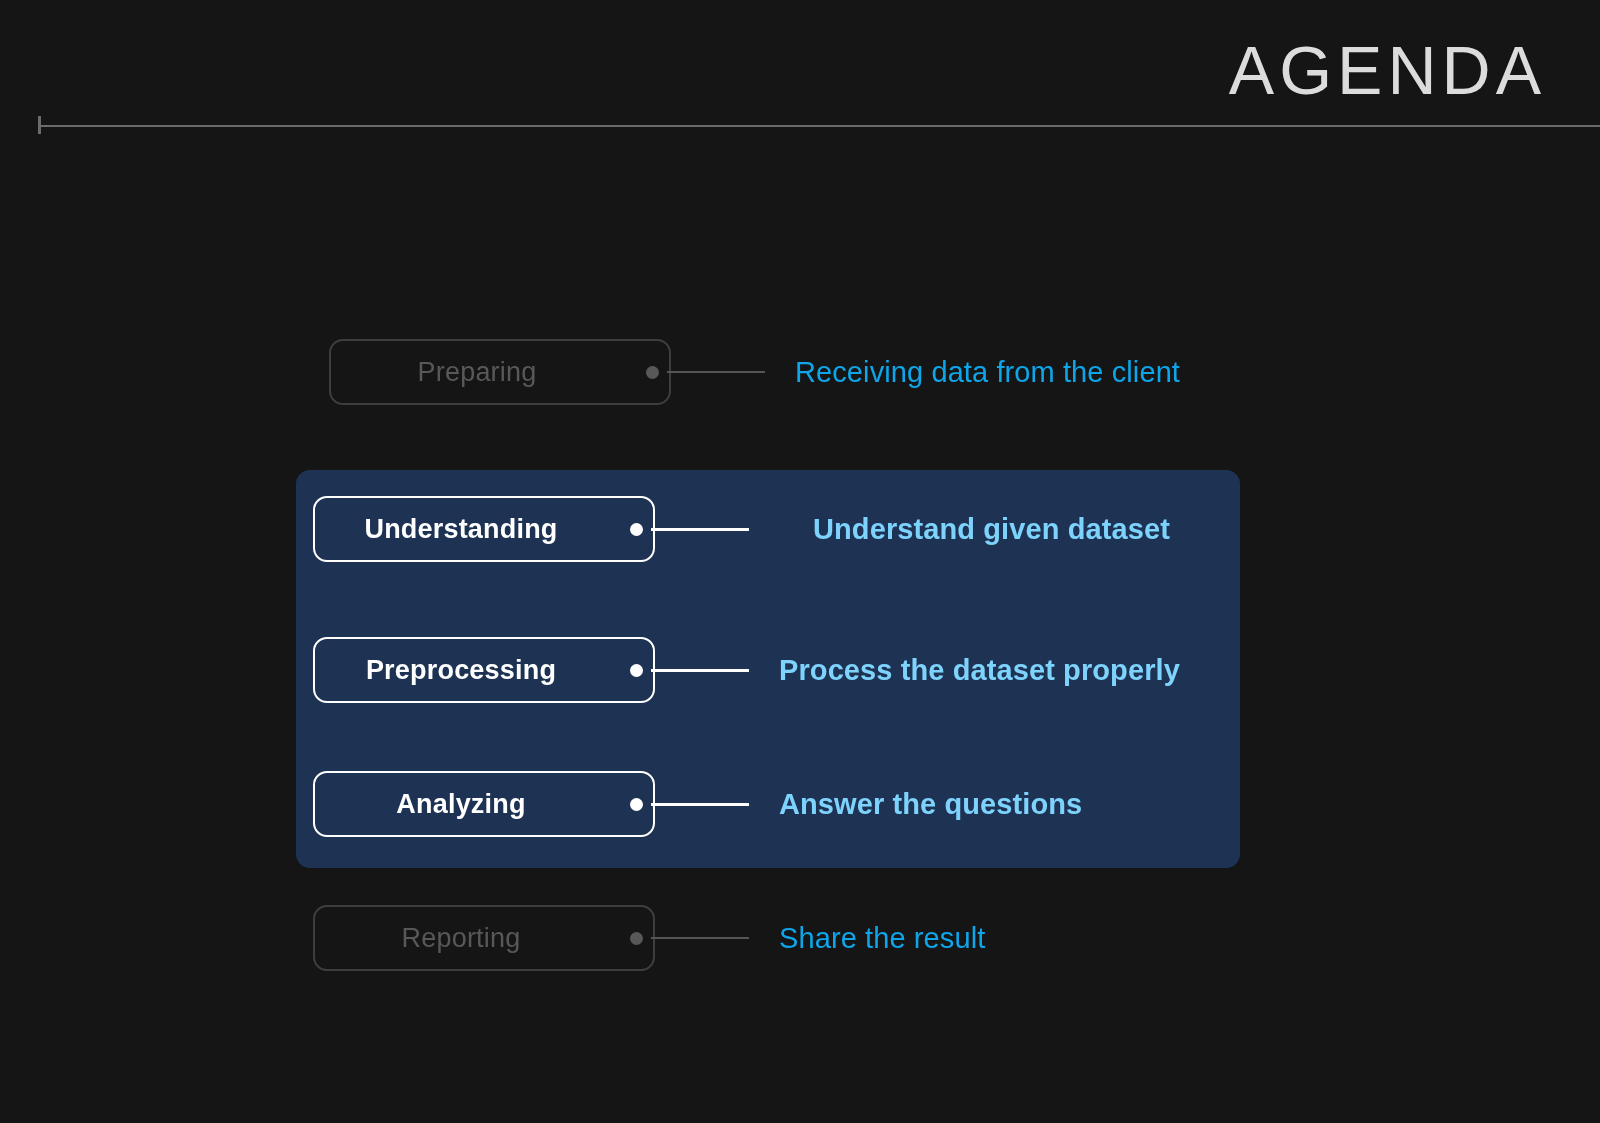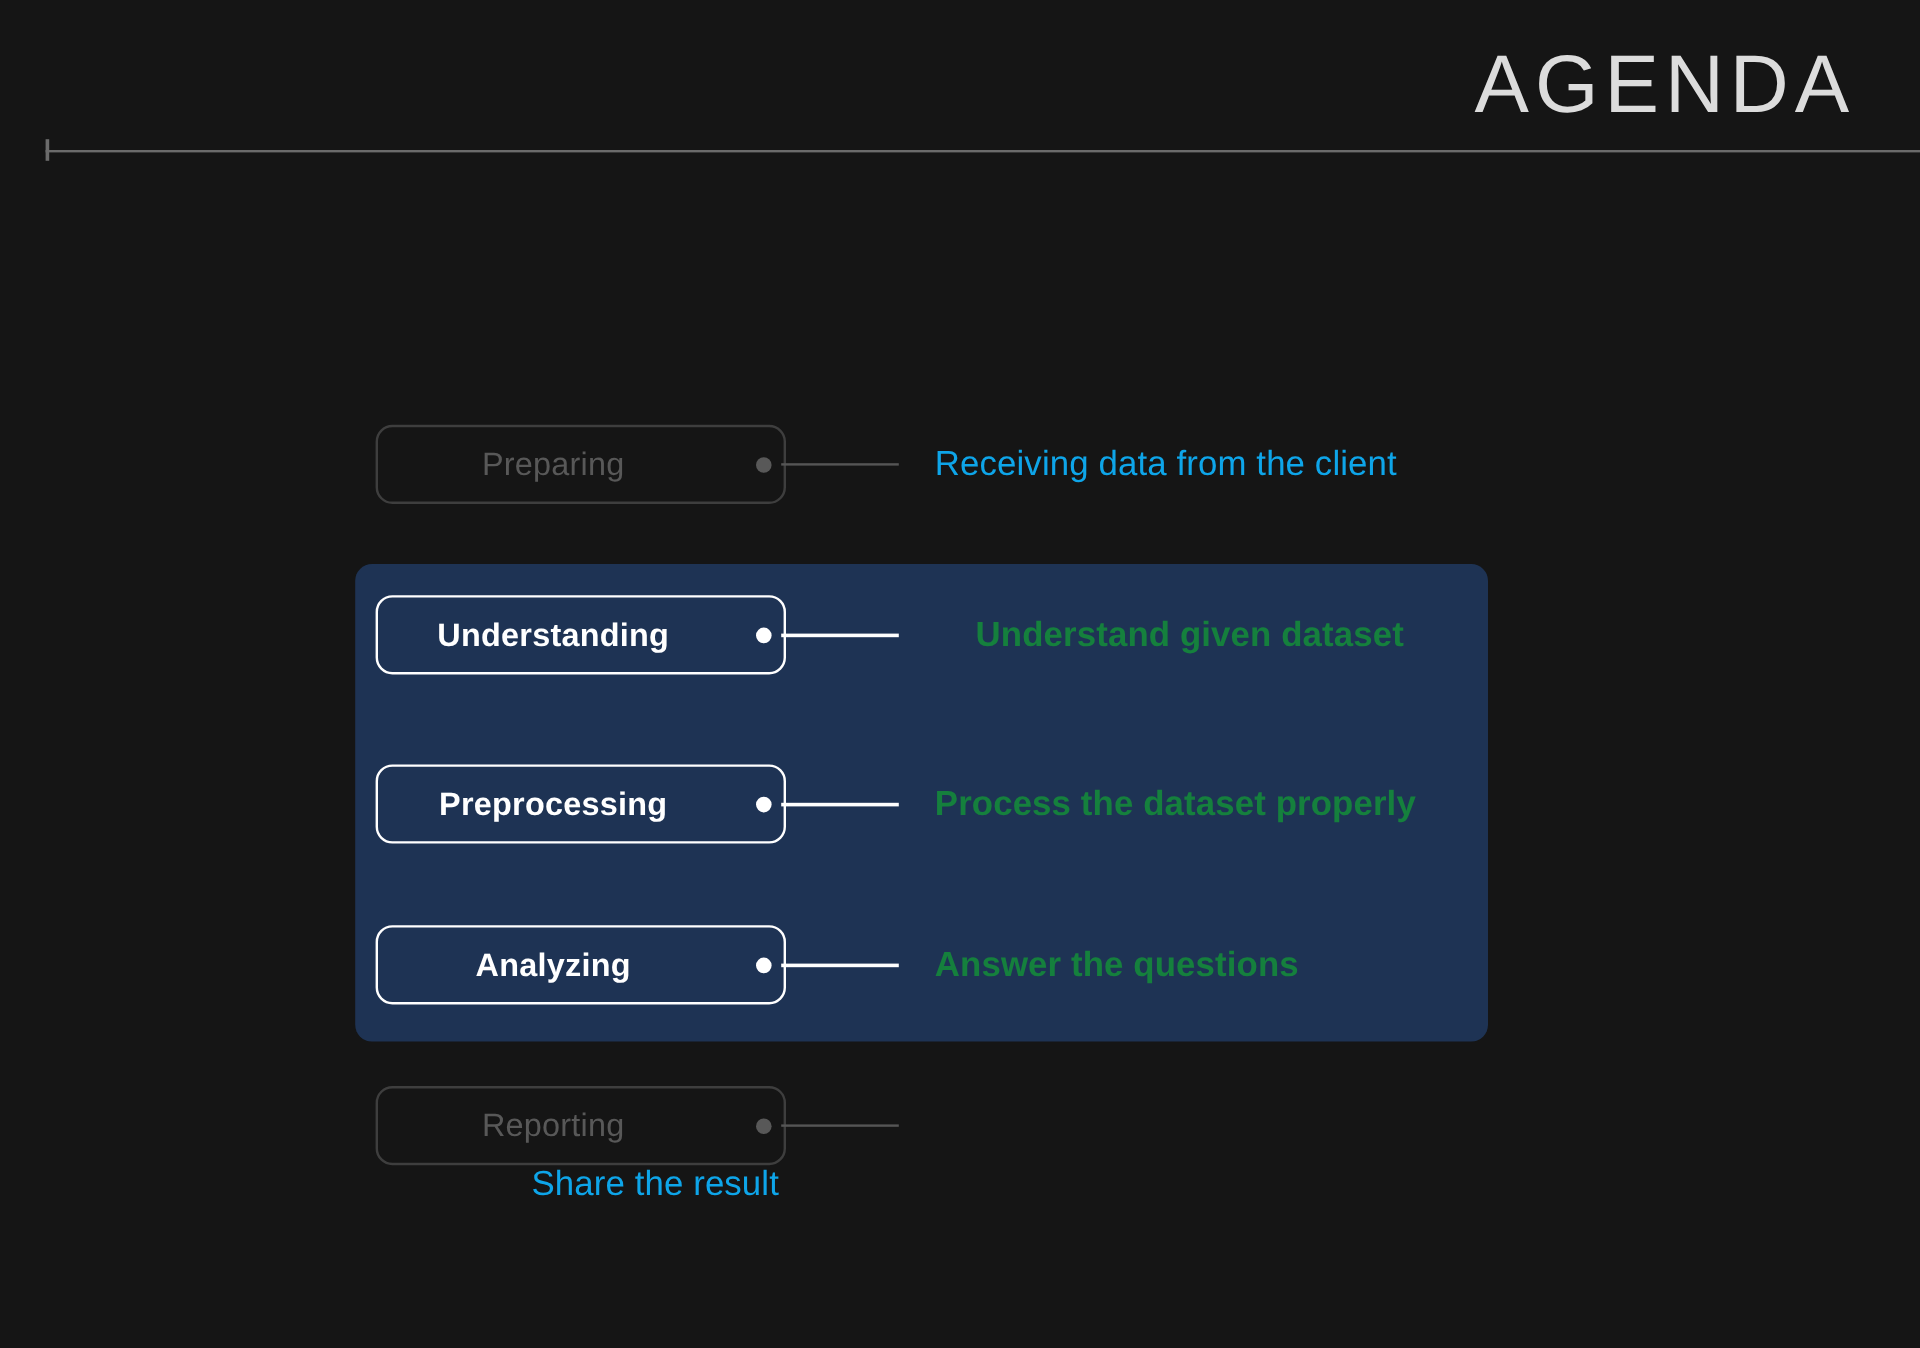--- a/index.html
+++ b/index.html
@@ -58,25 +58,25 @@
   }
 
   
   .row {
     position: absolute;
     left: 313px;
     height: 66px;
     display: flex;
     align-items: center;
   }
-  .row-preparing     { top: 354px; }
+  .row-preparing     { top: 339px; margin-left: 16px; }
   .row-understanding { top: 496px; gap: 34px; }
   .row-preprocessing { top: 637px; }
   .row-analyzing     { top: 771px; }
-  .row-reporting     { top: 905px; flex-direction: column; }
+  .row-reporting     { top: 905px; }
 
   .pill {
     position: relative;
     width: 342px;
     height: 66px;
     box-sizing: border-box;
     border: 2px solid #ffffff;
     border-radius: 14px;
     display: flex;
     align-items: center;
@@ -110,21 +110,21 @@
     top: 50%;
     margin-top: -1.5px;
     width: 98px;
     height: 3px;
     background: #ffffff;
   }
   .row-desc {
     margin-left: 124px;
     font-size: 29px;
     font-weight: 600;
-    color: #15803d;
+    color: #7dd3fc;
     white-space: nowrap;
     letter-spacing: 0.1px;
   }
 
   
   .row.dim .pill        { border-color: #3e3e3e; }
   .row.dim .pill-label  { color: #585858; font-weight: 400; }
   .row.dim .dot         { background: #585858; }
   .row.dim .connector   { background: #555555; height: 2px; margin-top: -1px; }
   .row.dim .row-desc    { color: #0ea5e9; font-weight: 400; }

